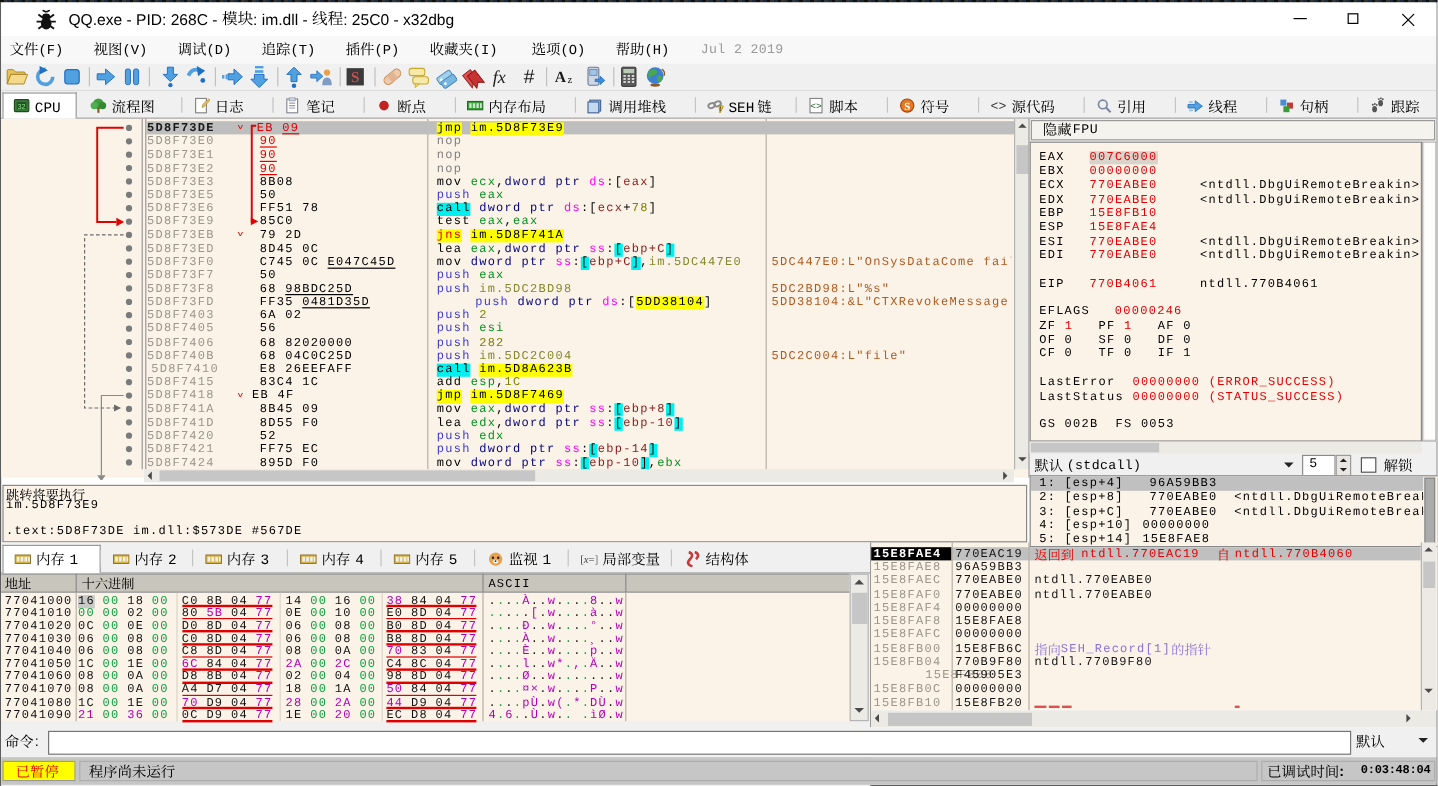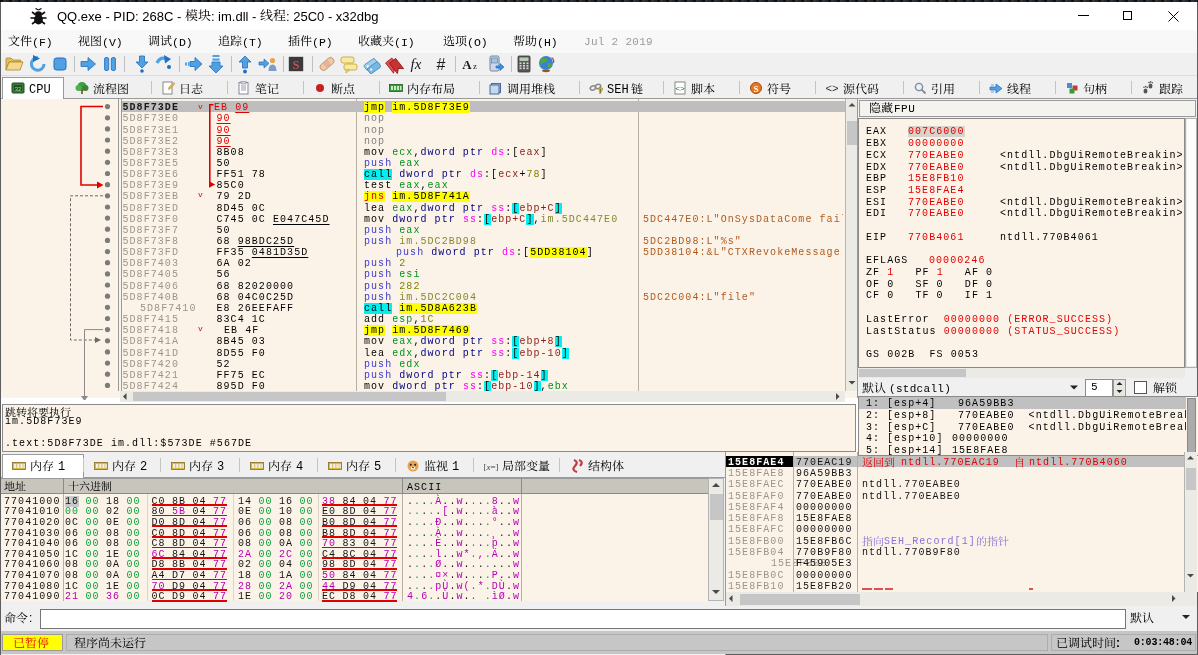--- a/index.html
+++ b/index.html
@@ -474,31 +474,31 @@
 <div style="position:absolute;left:122.5px;top:269.4px;font:10px 'Liberation Mono';letter-spacing:1.06px;color:#9c958a;white-space:pre;">5D8F7405</div>
 <div style="position:absolute;left:216.5px;top:269.4px;font:10px 'Liberation Mono';letter-spacing:1.06px;color:#000;white-space:pre;">56</div>
 <div style="position:absolute;left:364px;top:269.4px;font:10px 'Liberation Mono';letter-spacing:1.06px;color:#000;white-space:pre;"><span style="color:#3c3cd0;">push</span> <span style="color:#04911d;">esi</span></div>
 <div style="position:absolute;left:122.5px;top:280.6px;font:10px 'Liberation Mono';letter-spacing:1.06px;color:#9c958a;white-space:pre;">5D8F7406</div>
 <div style="position:absolute;left:216.5px;top:280.6px;font:10px 'Liberation Mono';letter-spacing:1.06px;color:#000;white-space:pre;">68 82020000</div>
 <div style="position:absolute;left:364px;top:280.6px;font:10px 'Liberation Mono';letter-spacing:1.06px;color:#000;white-space:pre;"><span style="color:#3c3cd0;">push</span> <span style="color:#808000;">282</span></div>
 <div style="position:absolute;left:122.5px;top:291.8px;font:10px 'Liberation Mono';letter-spacing:1.06px;color:#9c958a;white-space:pre;">5D8F740B</div>
 <div style="position:absolute;left:216.5px;top:291.8px;font:10px 'Liberation Mono';letter-spacing:1.06px;color:#000;white-space:pre;">68 <span style="color:#000;text-decoration-thickness:1.2px;text-underline-offset:2px;">04C0C25D</span></div>
 <div style="position:absolute;left:364px;top:291.8px;font:10px 'Liberation Mono';letter-spacing:1.06px;color:#000;white-space:pre;"><span style="color:#3c3cd0;">push</span> <span style="color:#87872d;">im.5DC2C004</span></div>
 <div style="position:absolute;left:643px;top:291.8px;font:10px 'Liberation Mono';letter-spacing:1.06px;color:#000;white-space:pre;max-width:200px;overflow:hidden"><span style="color:#b05a1e;">5DC2C004:L"file"</span></div>
-<div style="position:absolute;left:140px;top:302.9px;font:10px 'Liberation Mono';letter-spacing:1.06px;color:#9c958a;white-space:pre;">5D8F7410</div>
+<div style="position:absolute;left:126px;top:302.9px;font:10px 'Liberation Mono';letter-spacing:1.06px;color:#9c958a;white-space:pre;">5D8F7410</div>
 <div style="position:absolute;left:216.5px;top:302.9px;font:10px 'Liberation Mono';letter-spacing:1.06px;color:#000;white-space:pre;">E8 26EEFAFF</div>
 <div style="position:absolute;left:364px;top:302.9px;font:10px 'Liberation Mono';letter-spacing:1.06px;color:#000;white-space:pre;"><span style="color:#000;background:#00f0f0;">call</span> <span style="color:#000;background:#ffff00;">im.5D8A623B</span></div>
 <div style="position:absolute;left:122.5px;top:314.1px;font:10px 'Liberation Mono';letter-spacing:1.06px;color:#9c958a;white-space:pre;">5D8F7415</div>
 <div style="position:absolute;left:216.5px;top:314.1px;font:10px 'Liberation Mono';letter-spacing:1.06px;color:#000;white-space:pre;">83C4 1C</div>
 <div style="position:absolute;left:364px;top:314.1px;font:10px 'Liberation Mono';letter-spacing:1.06px;color:#000;white-space:pre;">add <span style="color:#04911d;">esp</span>,<span style="color:#808000;">1C</span></div>
 <div style="position:absolute;left:122.5px;top:325.2px;font:10px 'Liberation Mono';letter-spacing:1.06px;color:#9c958a;white-space:pre;">5D8F7418</div>
-<div style="position:absolute;left:224px;top:325.2px;font:10px 'Liberation Mono';letter-spacing:1.06px;color:#000;white-space:pre;">EB 4F</div>
+<div style="position:absolute;left:210px;top:325.2px;font:10px 'Liberation Mono';letter-spacing:1.06px;color:#000;white-space:pre;">EB 4F</div>
 <div style="position:absolute;left:364px;top:325.2px;font:10px 'Liberation Mono';letter-spacing:1.06px;color:#000;white-space:pre;"><span style="color:#000;background:#ffff00;">jmp</span> <span style="color:#000;background:#ffff00;">im.5D8F7469</span></div>
 <div style="position:absolute;left:122.5px;top:336.3px;font:10px 'Liberation Mono';letter-spacing:1.06px;color:#9c958a;white-space:pre;">5D8F741A</div>
-<div style="position:absolute;left:216.5px;top:336.3px;font:10px 'Liberation Mono';letter-spacing:1.06px;color:#000;white-space:pre;">8B45 03</div>
+<div style="position:absolute;left:216.5px;top:336.3px;font:10px 'Liberation Mono';letter-spacing:1.06px;color:#000;white-space:pre;">8B45 09</div>
 <div style="position:absolute;left:364px;top:336.3px;font:10px 'Liberation Mono';letter-spacing:1.06px;color:#000;white-space:pre;">mov <span style="color:#04911d;">eax</span>,<span style="color:#000080;">dword ptr</span> <span style="color:#ff00ff;">ss</span>:<span style="color:#000;background:#00f0f0;">[</span><span style="color:#8b1a1a;">ebp+8</span><span style="color:#000;background:#00f0f0;">]</span></div>
 <div style="position:absolute;left:122.5px;top:347.5px;font:10px 'Liberation Mono';letter-spacing:1.06px;color:#9c958a;white-space:pre;">5D8F741D</div>
 <div style="position:absolute;left:216.5px;top:347.5px;font:10px 'Liberation Mono';letter-spacing:1.06px;color:#000;white-space:pre;">8D55 F0</div>
 <div style="position:absolute;left:364px;top:347.5px;font:10px 'Liberation Mono';letter-spacing:1.06px;color:#000;white-space:pre;">lea <span style="color:#04911d;">edx</span>,<span style="color:#000080;">dword ptr</span> <span style="color:#ff00ff;">ss</span>:<span style="color:#000;background:#00f0f0;">[</span><span style="color:#8b1a1a;">ebp-10</span><span style="color:#000;background:#00f0f0;">]</span></div>
 <div style="position:absolute;left:122.5px;top:358.6px;font:10px 'Liberation Mono';letter-spacing:1.06px;color:#9c958a;white-space:pre;">5D8F7420</div>
 <div style="position:absolute;left:216.5px;top:358.6px;font:10px 'Liberation Mono';letter-spacing:1.06px;color:#000;white-space:pre;">52</div>
 <div style="position:absolute;left:364px;top:358.6px;font:10px 'Liberation Mono';letter-spacing:1.06px;color:#000;white-space:pre;"><span style="color:#3c3cd0;">push</span> <span style="color:#04911d;">edx</span></div>
 <div style="position:absolute;left:122.5px;top:369.8px;font:10px 'Liberation Mono';letter-spacing:1.06px;color:#9c958a;white-space:pre;">5D8F7421</div>
 <div style="position:absolute;left:216.5px;top:369.8px;font:10px 'Liberation Mono';letter-spacing:1.06px;color:#000;white-space:pre;">FF75 EC</div>
 <div style="position:absolute;left:364px;top:369.8px;font:10px 'Liberation Mono';letter-spacing:1.06px;color:#000;white-space:pre;"><span style="color:#3c3cd0;">push</span> <span style="color:#000080;">dword ptr</span> <span style="color:#ff00ff;">ss</span>:<span style="color:#000;background:#00f0f0;">[</span><span style="color:#8b1a1a;">ebp-14</span><span style="color:#000;background:#00f0f0;">]</span></div>

